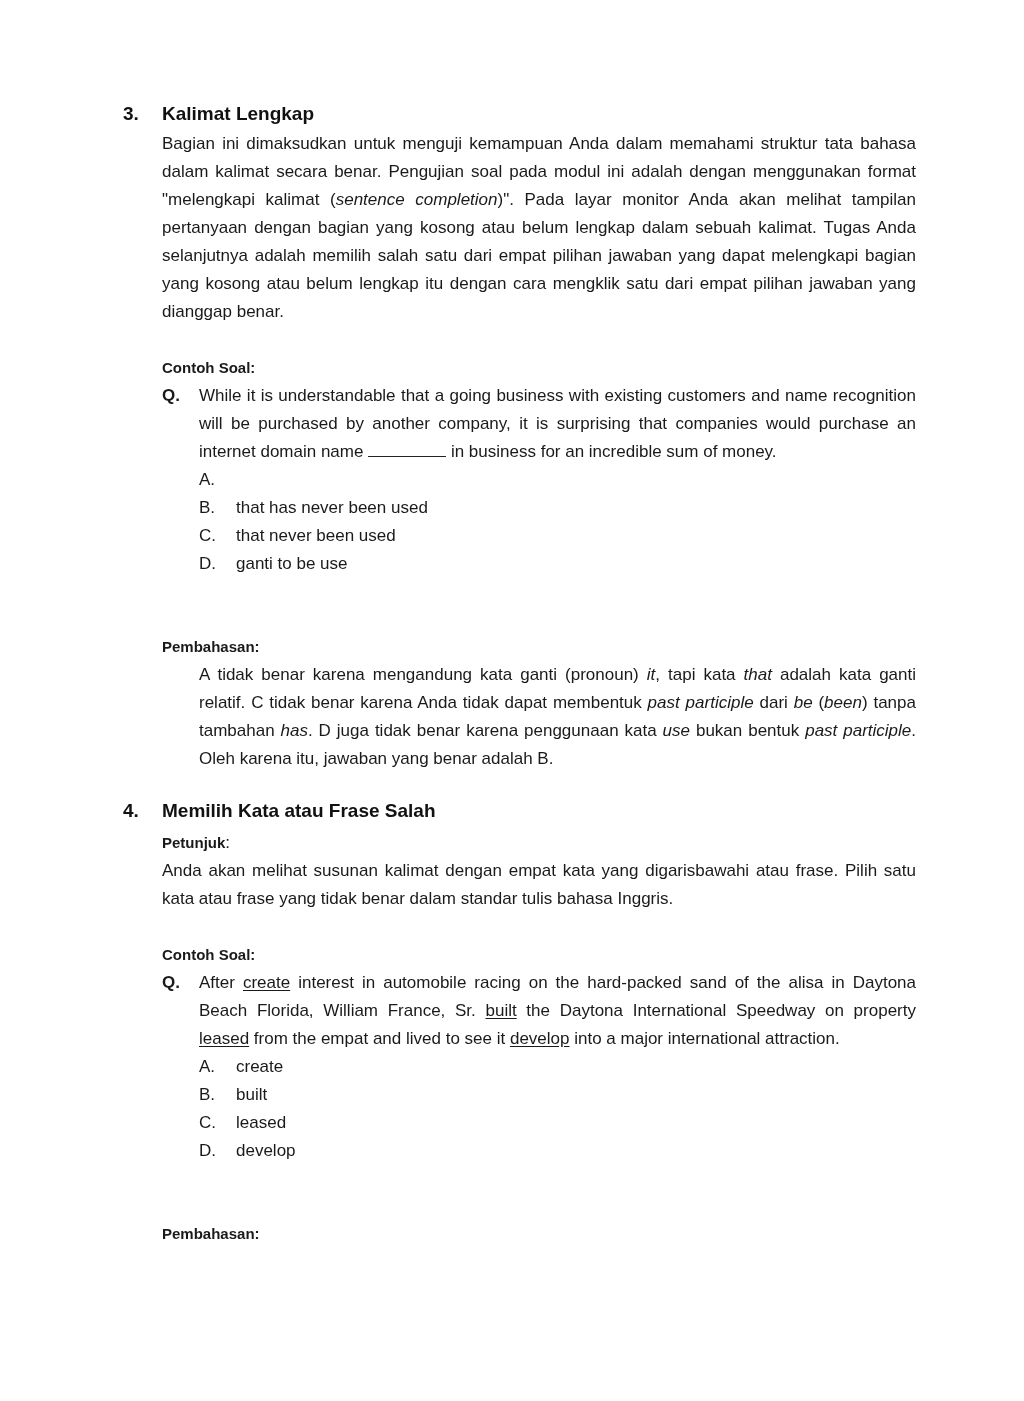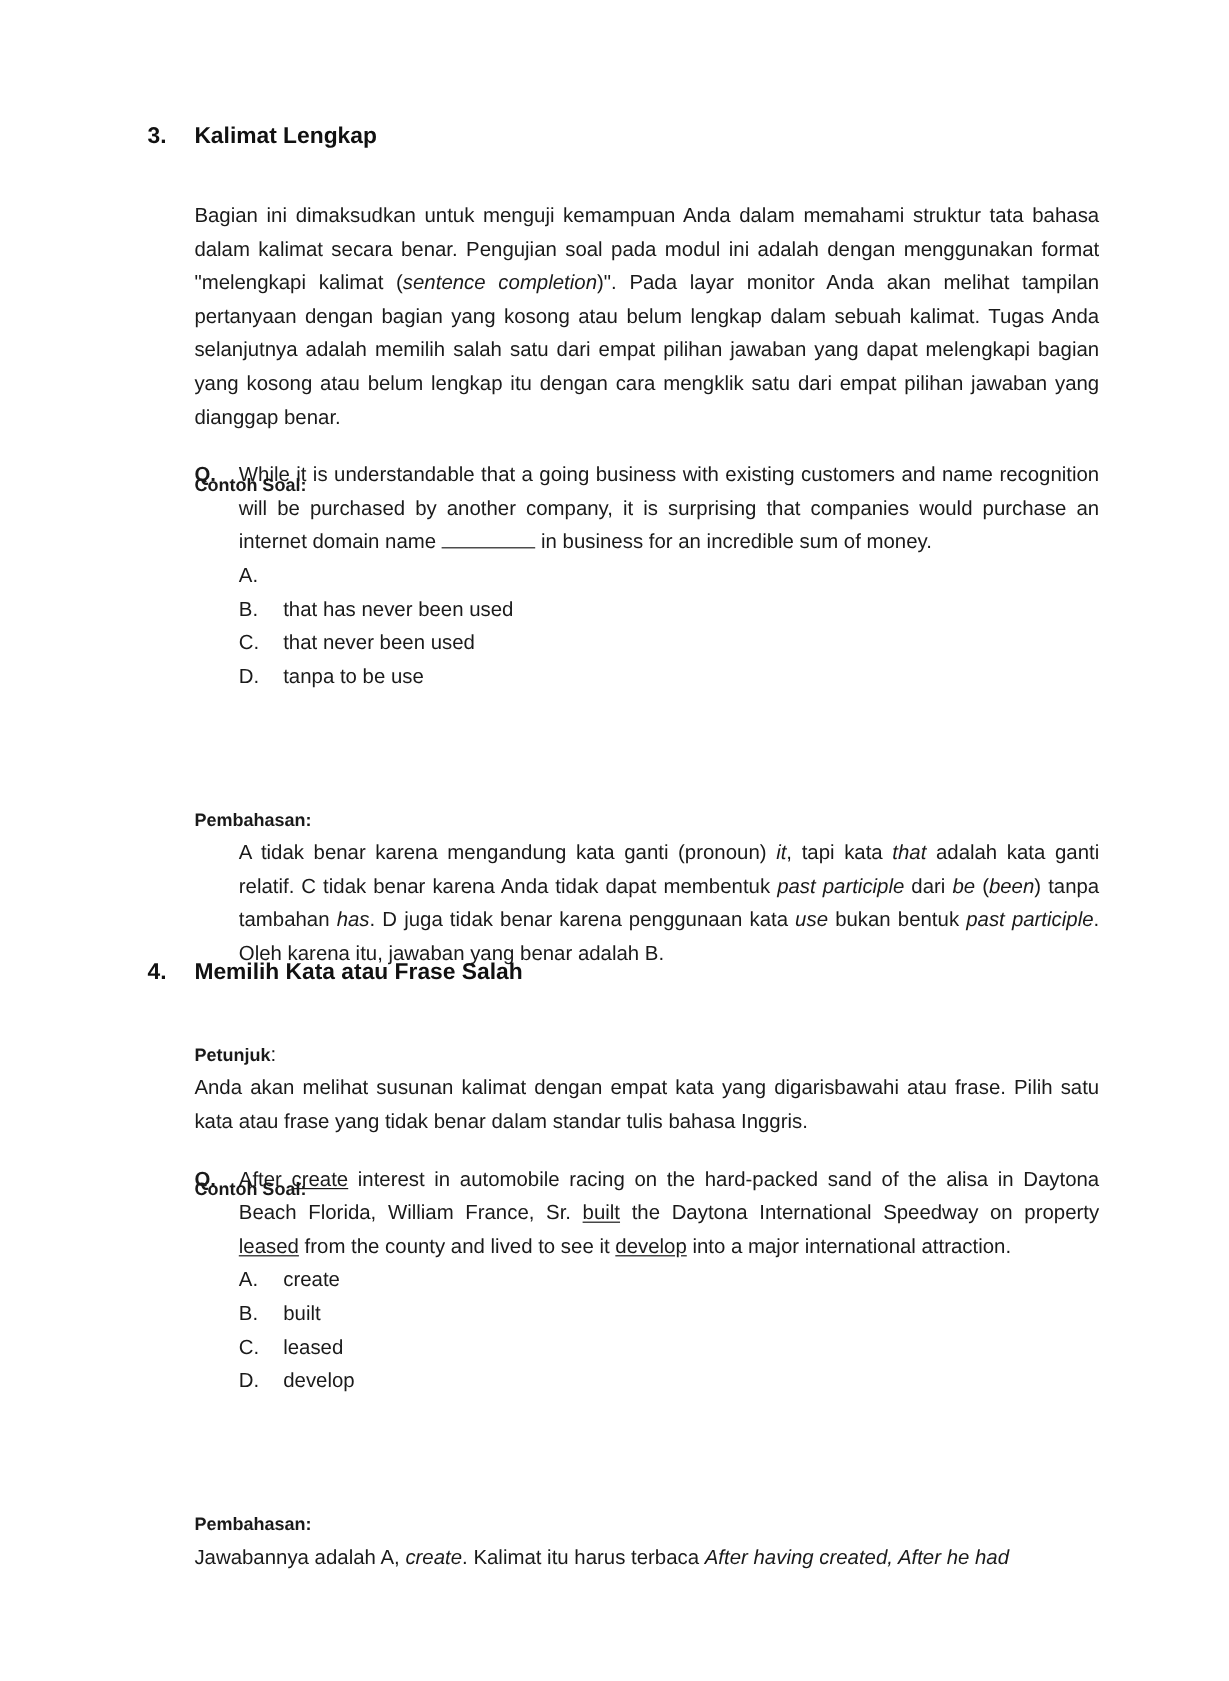--- a/index.html
+++ b/index.html
@@ -1,21 +1,21 @@
 <!DOCTYPE html>
 <html><head>
 <meta charset="utf-8">
 <style>
   html, body { margin: 0; padding: 0; background: #ffffff; }
   body { width: 1024px; height: 1401px; position: relative; overflow: hidden;
          font-family: "Liberation Sans", "DejaVu Sans", sans-serif; color: #1a1a1a; }
   .page { position: absolute; left: 0; top: 0; width: 1024px; height: 1401px; padding-left: 10px; }
   .section-head { position: absolute; left: 123px; font-weight: bold; font-size: 19px; color: #111; }
   .section-head .num { display: inline-block; width: 39px; }
-  .block { position: absolute; left: 162px; width: 754px; font-size: 17px; line-height: 28px; text-align: justify; margin-top: 36px; }
+  .block { position: absolute; left: 162px; width: 754px; font-size: 17px; line-height: 28px; text-align: justify; }
   .label { font-weight: bold; font-size: 15px; }
   .q { position: absolute; left: 162px; width: 754px; font-size: 17px; line-height: 28px; }
   .q .qmark { position: absolute; left: 0; top: 0; font-weight: bold; }
   .q .qtext { margin-left: 37px; text-align: justify; }
   .opts { margin-left: 37px; }
   .opt { display: flex; line-height: 28px; }
   .opt .letter { width: 37px; }
   .indent { margin-left: 37px; }
   u { text-decoration: underline; text-underline-offset: 2px; }
   .blank { display: inline-block; width: 78px; border-bottom: 1px solid #222; height: 18px; vertical-align: baseline; }
@@ -54,21 +54,21 @@
       <div class="opt">
           <span class="letter">B.</span>
           <span>that has never been used</span>
         </div>
       <div class="opt">
           <span class="letter">C.</span>
           <span>that never been used</span>
         </div>
       <div class="opt">
           <span class="letter">D.</span>
-          <span>tanpa to be use</span>
+          <span>ganti to be use</span>
         </div>
     </div>
   </div>
 
   <div class="block" style="top:633px;">
     <span class="label">Pembahasan:</span>
   </div>
   <div class="block" style="top:661px;">
     <div class="indent" style="text-align:justify;"><span>A tidak benar karena mengandung kata ganti (pronoun) </span><i>it</i><span>, tapi kata </span><i>that</i><span> adalah kata ganti relatif. C tidak benar karena Anda tidak dapat membentuk </span><i>past participle</i><span> dari </span><i>be</i><span> (</span><i>been</i><span>) tanpa tambahan </span><i>has</i><span>. D juga tidak benar karena penggunaan kata </span><i>use</i><span> bukan bentuk </span><i>past participle</i><span>. Oleh karena itu, jawaban yang benar adalah B.</span></div>
   </div>
@@ -83,21 +83,21 @@
   <div class="block" style="top:857px;">
     <span>Anda akan melihat susunan kalimat dengan empat kata yang digarisbawahi atau frase. Pilih satu kata atau frase yang tidak benar dalam standar tulis bahasa Inggris.</span>
   </div>
 
   <div class="block" style="top:941px;">
     <span class="label">Contoh Soal:</span>
   </div>
 
   <div class="q" style="top:969px;">
     <span class="qmark">Q.</span>
-    <div class="qtext"><span>After </span><u>create</u><span> interest in automobile racing on the hard-packed sand of the alisa in Daytona Beach Florida, William France, Sr. </span><u>built</u><span> the Daytona International Speedway on property </span><u>leased</u><span>  from the county and lived to see it </span><u>develop</u><span>  into a major international attraction.</span></div>
+    <div class="qtext"><span>After </span><u>create</u><span> interest in automobile racing on the hard-packed sand of the alisa in Daytona Beach Florida, William France, Sr. </span><u>built</u><span> the Daytona International Speedway on property </span><u>leased</u><span>  from the empat and lived to see it </span><u>develop</u><span>  into a major international attraction.</span></div>
     <div class="opts">
       <div class="opt">
           <span class="letter">A.</span>
           <span>create</span>
         </div>
       <div class="opt">
           <span class="letter">B.</span>
           <span>built</span>
         </div>
       <div class="opt">
@@ -107,17 +107,14 @@
       <div class="opt">
           <span class="letter">D.</span>
           <span>develop</span>
         </div>
     </div>
   </div>
 
   <div class="block" style="top:1220px;">
     <span class="label">Pembahasan:</span>
   </div>
-  <div class="block" style="top:1248px;">
-    <div><span>Jawabannya adalah A, </span><i>create</i><span>. Kalimat itu harus terbaca </span><i>After having created, After he had</i></div>
-  </div>
 
 </div>
 
 </body></html>

